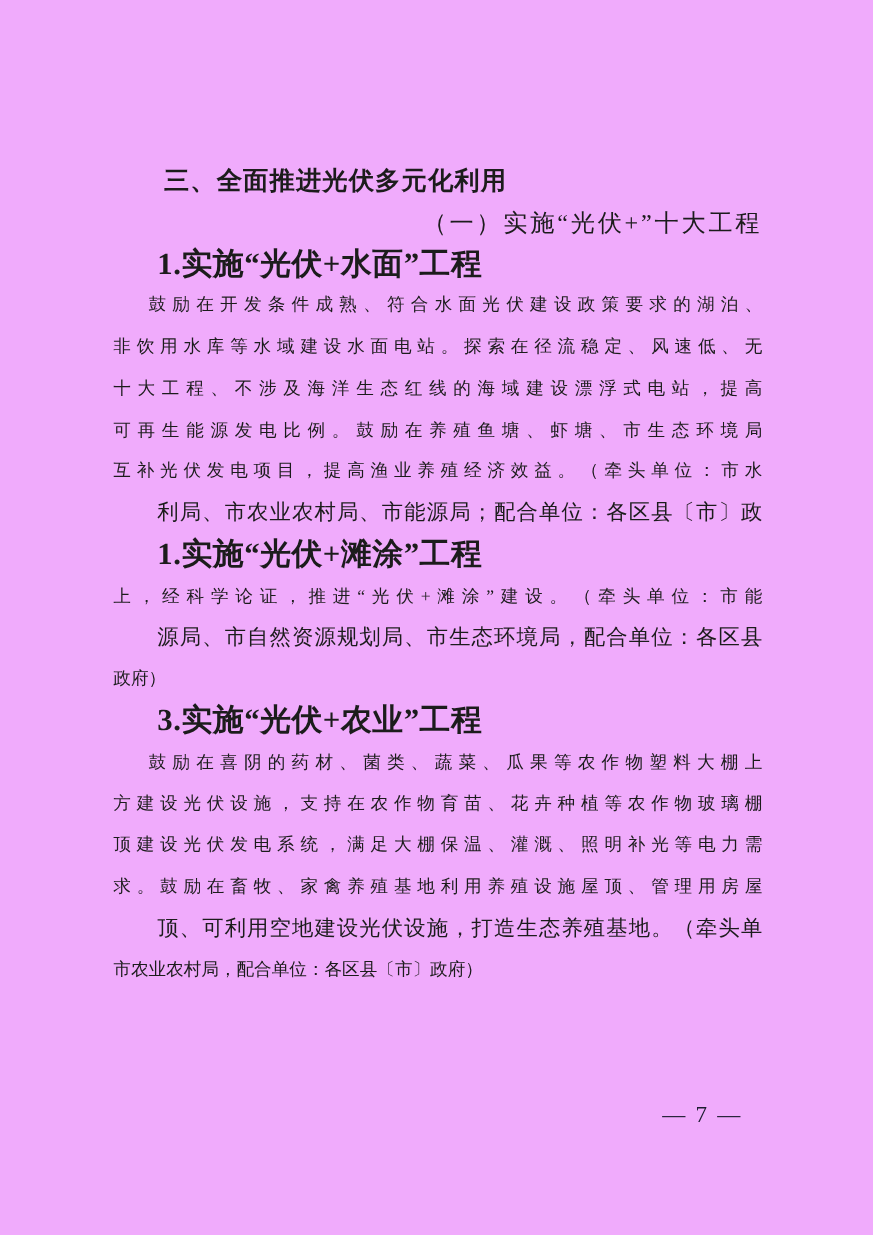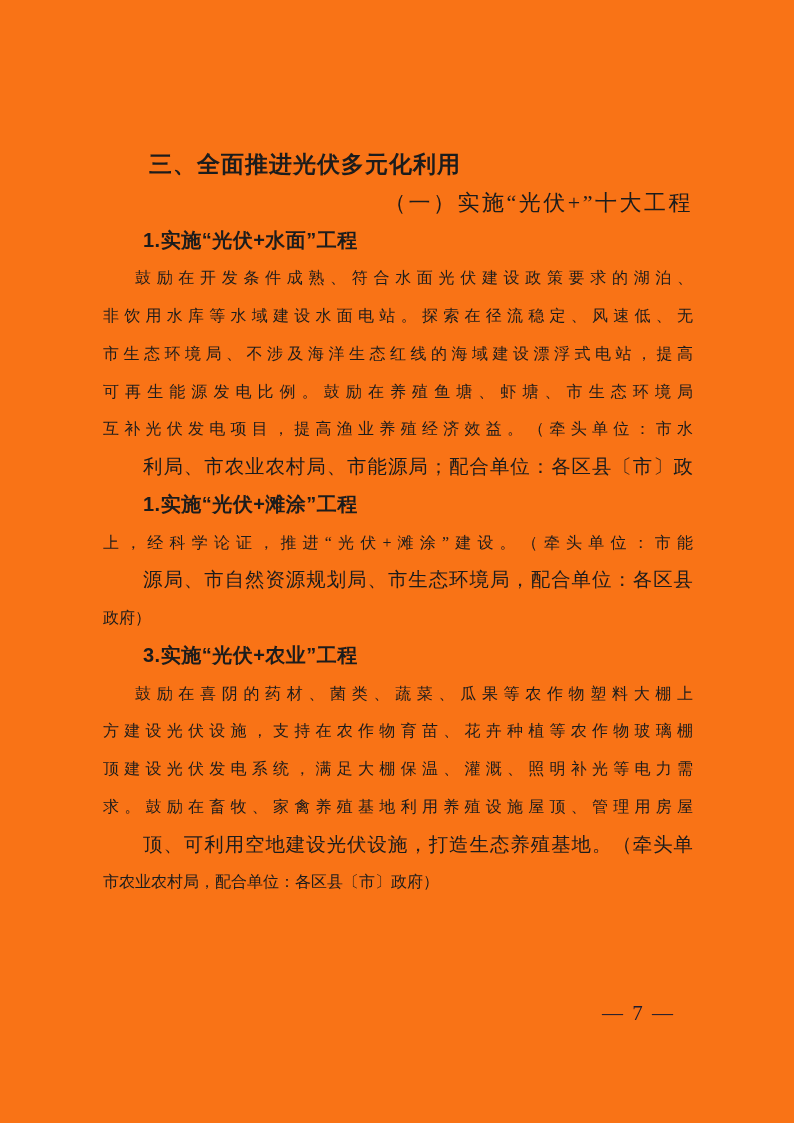--- a/index.html
+++ b/index.html
@@ -11,21 +11,21 @@
     height: 1123px;
     position: relative;
     background: #ffffff;
     font-family: "Liberation Serif", serif;
     color: #1c1c1c;
     overflow: hidden;
   }
   .page {
     position: absolute;
     inset: 0;
-    background: #f97316;
+    background: #f0abfc;
   }
   .content {
     position: absolute;
     left: 103px;
     top: 146px;
     width: 590px;
   }
   .line {
     height: 37.75px;
     line-height: 37.75px;
@@ -56,23 +56,23 @@
     text-indent: 46px;
     letter-spacing: 1px;
   }
   .h2 {
     font-size: 22px;
     text-indent: 28px;
     letter-spacing: 2.5px;
     text-align: right;
   }
   .h3 {
-    font-family: Liberation Sans, sans-serif;
+    font-family: Liberation Serif, serif;
     font-weight: bold;
-    font-size: 20px;
+    font-size: 28px;
     text-indent: 40px;
     letter-spacing: 0.5px;
   }
   .page-number {
     position: absolute;
     top: 1001px;
     right: 119px;
     font-size: 21px;
     letter-spacing: 2px;
     color: #1c1c30;
@@ -83,21 +83,21 @@
 
 <div class="page">
 
   <div class="content">
     <div class="line h1">三、全面推进光伏多元化利用</div>
     <div class="line h2">（一）实施“光伏+”十大工程</div>
     <div>
         <div class="line h3">1.实施“光伏+水面”工程</div>
         <div class="line body-line indent just">鼓励在开发条件成熟、符合水面光伏建设政策要求的湖泊、</div>
         <div class="line body-line just">非饮用水库等水域建设水面电站。探索在径流稳定、风速低、无</div>
-        <div class="line body-line just">市生态环境局、不涉及海洋生态红线的海域建设漂浮式电站，提高</div>
+        <div class="line body-line just">十大工程、不涉及海洋生态红线的海域建设漂浮式电站，提高</div>
         <div class="line body-line just">可再生能源发电比例。鼓励在养殖鱼塘、虾塘、市生态环境局</div>
         <div class="line body-line just">互补光伏发电项目，提高渔业养殖经济效益。（牵头单位：市水</div>
         <div class="line body-line just tight">利局、市农业农村局、市能源局；配合单位：各区县〔市〕政府）</div>
         <div class="line h3">1.实施“光伏+滩涂”工程</div>
         <div class="line body-line just">上，经科学论证，推进“光伏+滩涂”建设。（牵头单位：市能</div>
         <div class="line body-line just tight">源局、市自然资源规划局、市生态环境局，配合单位：各区县〔市〕</div>
         <div class="line body-line no-just">政府）</div>
         <div class="line h3">3.实施“光伏+农业”工程</div>
         <div class="line body-line indent just">鼓励在喜阴的药材、菌类、蔬菜、瓜果等农作物塑料大棚上</div>
         <div class="line body-line just">方建设光伏设施，支持在农作物育苗、花卉种植等农作物玻璃棚</div>

